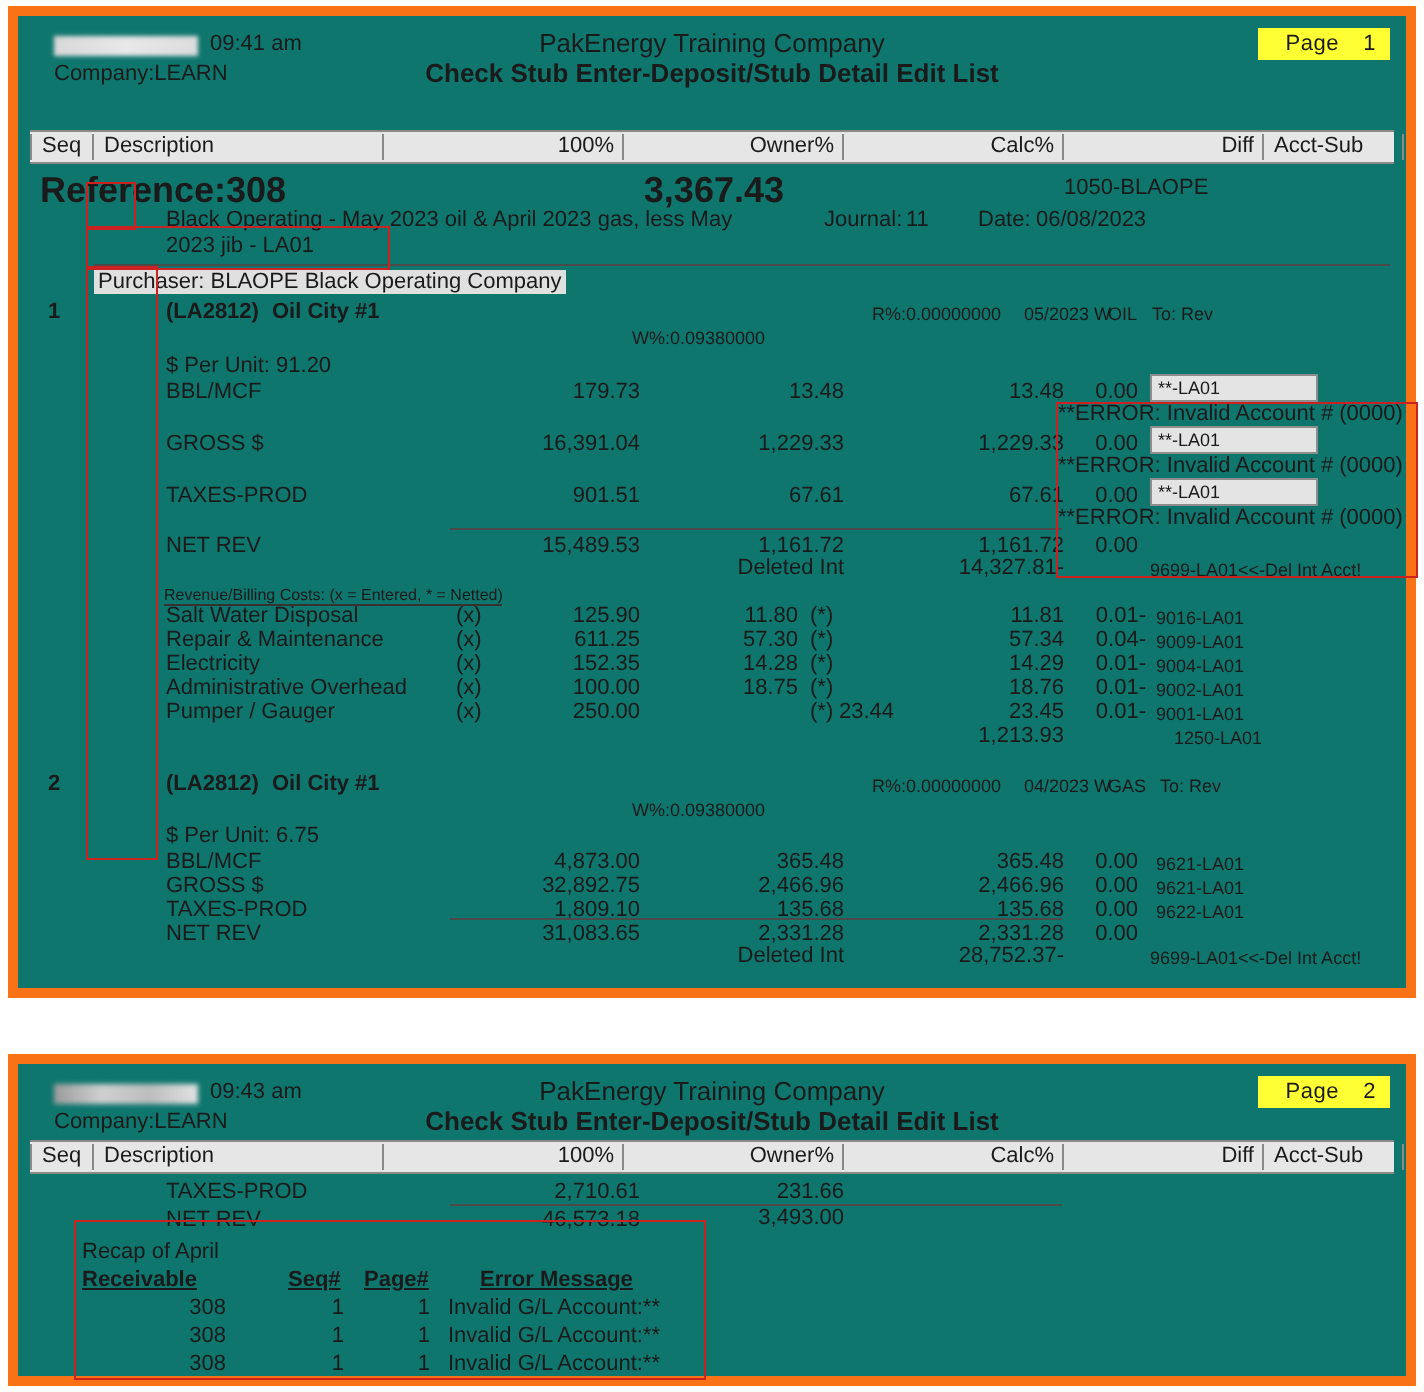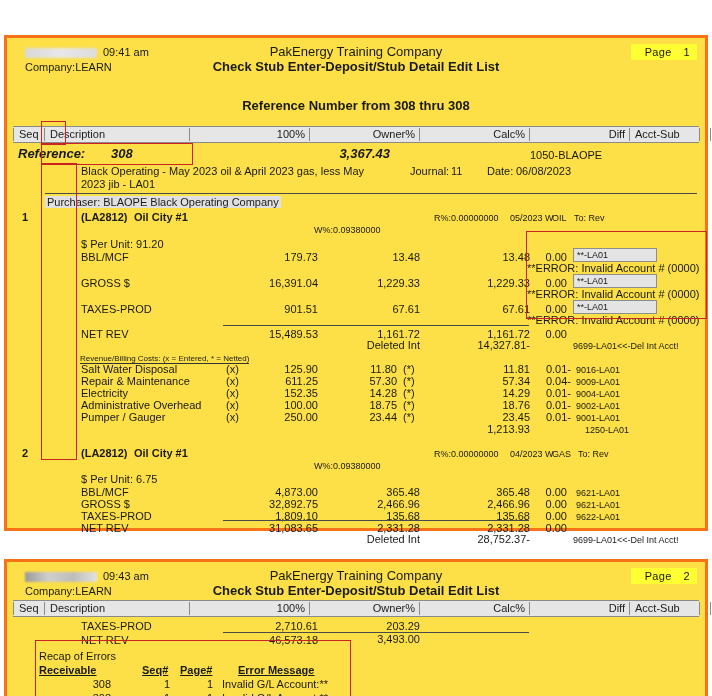--- a/index.html
+++ b/index.html
@@ -7,24 +7,23 @@
     width:712px;height:696px;
     font-family:"Liberation Sans", sans-serif;
     font-size:10px;
     color:#1a1a1a;
     position:relative;
     overflow:hidden;
   }
   .page{
     position:absolute;
     left:4px;
-    background:#fde047;
-    border:3px solid #f97316;
+    background:#0f766e;
+    border:5px solid #f97316;
     box-sizing:border-box;
-    margin-top:32px;
   }
   #page1{top:3px;width:704px;height:496px;}
   #page2{top:527px;width:704px;height:166px;}
 
   
   .rpt-head{position:relative;height:44px;}
   .stamp-date{
     position:absolute;left:18px;top:10px;
     width:72px;height:10px;
     background:linear-gradient(90deg,#d8d8d8,#e8e8e8,#dcdcdc);
@@ -82,21 +81,21 @@
   .ch-acct{left:617px;width:70px;text-align:left;padding-left:5px;}
 
   
   .body{position:relative;font-size:11px;}
   .abs{position:absolute;white-space:nowrap;}
   .r{text-align:right;}
   .b{font-weight:bold;}
   .sm{font-size:9px;}
   .xs{font-size:8px;}
 
-  .ref-line{font-size:13px;font-weight:bold;font-style:italic;}
+  .ref-line{font-size:18px;font-weight:bold;}
   .hl-gray{background:#e0e0e0;}
 
   .hr-full{position:absolute;height:0;border-top:1px solid #4a4a4a;}
   .ul{border-bottom:1px solid #333;}
 
   
   .redbox{
     position:absolute;border:1.6px solid #cc2222;
     box-sizing:border-box;pointer-events:none;
   }
@@ -122,21 +121,20 @@
     <div class="stamp-date"></div>
     <div class="stamp-time">09:41 am</div>
     <div class="stamp-company">Company:LEARN</div>
     <div class="rpt-title">
       <div class="l1">PakEnergy Training Company</div>
       <div class="l2">Check Stub Enter-Deposit/Stub Detail Edit List</div>
     </div>
     <div class="page-badge"><span>Page</span><span class="pnum">1</span></div>
   </div>
 
-  <div class="sub-title">Reference Number from 308 thru 308</div>
 
   <div class="grid">
 
     <div class="colhead">
       <div class="c first ch-seq">
           <span>Seq</span>
         </div>
       <div class="c ch-desc">
           <span>Description</span>
         </div>
@@ -257,21 +255,21 @@
       <div class="abs" style="left:219px;top:256px;">(x)</div>
       <div class="abs r" style="left:280px;top:256px;width:110px;">18.75</div>
       <div class="abs" style="left:396px;top:256px;">(*)</div>
       <div class="abs r" style="left:413px;top:256px;width:110px;">18.76</div>
       <div class="abs r" style="left:518px;top:256px;width:46px;">0.01-</div>
       <div class="abs sm" style="left:569px;top:258px;">9002-LA01</div>
 
       <div class="abs" style="left:74px;top:268px;">Pumper / Gauger</div>
       <div class="abs r" style="left:183px;top:268px;width:128px;">250.00</div>
       <div class="abs" style="left:219px;top:268px;">(x)</div>
-      <div class="abs r" style="left:280px;top:268px;width:110px;">23.44</div>
+      <div class="abs r" style="left:280px;top:268px;width:110px;padding-left:48px;">23.44</div>
       <div class="abs" style="left:396px;top:268px;">(*)</div>
       <div class="abs r" style="left:413px;top:268px;width:110px;">23.45</div>
       <div class="abs r" style="left:518px;top:268px;width:46px;">0.01-</div>
       <div class="abs sm" style="left:569px;top:270px;">9001-LA01</div>
 
       <div class="abs r" style="left:413px;top:280px;width:110px;">1,213.93</div>
       <div class="abs sm" style="left:578px;top:282px;">1250-LA01</div>
 
       <div class="abs b" style="left:15px;top:304px;">2</div>
       <div class="abs b" style="left:74px;top:304px;">(LA2812)</div>
@@ -361,29 +359,29 @@
         </div>
       <div class="c ch-acct">
           <span>Acct-Sub</span>
         </div>
       <div class="c" style="left:687px;width:11px;"></div>
     </div>
 
     <div class="body" style="height:110px;">
       <div class="abs" style="left:74px;top:3px;">TAXES-PROD</div>
       <div class="abs r" style="left:183px;top:3px;width:128px;">2,710.61</div>
-      <div class="abs r" style="left:303px;top:3px;width:110px;">203.29</div>
+      <div class="abs r" style="left:303px;top:3px;width:110px;">231.66</div>
 
       <div class="hr-full" style="left:216px;top:15px;width:306px;"></div>
 
       <div class="abs" style="left:74px;top:17px;">NET REV</div>
       <div class="abs r" style="left:183px;top:17px;width:128px;">46,573.18</div>
       <div class="abs r" style="left:303px;top:16px;width:110px;">3,493.00</div>
 
-      <div class="abs" style="left:32px;top:33px;">Recap of Errors</div>
+      <div class="abs" style="left:32px;top:33px;">Recap of April</div>
 
       <div class="abs b u" style="left:32px;top:47px;">Receivable</div>
       <div class="abs b u" style="left:135px;top:47px;">Seq#</div>
       <div class="abs b u" style="left:173px;top:47px;">Page#</div>
       <div class="abs b u" style="left:215px;top:47px;padding-left:16px;">Error Message</div>
 
       <div class="abs r" style="left:32px;top:61px;width:72px;">308</div>
       <div class="abs r" style="left:135px;top:61px;width:28px;">1</div>
       <div class="abs r" style="left:173px;top:61px;width:33px;">1</div>
       <div class="abs" style="left:215px;top:61px;">Invalid  G/L Account:**</div>

